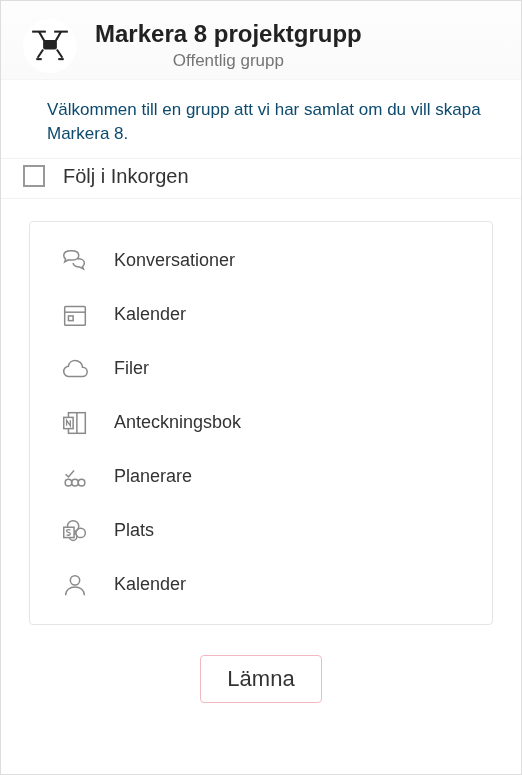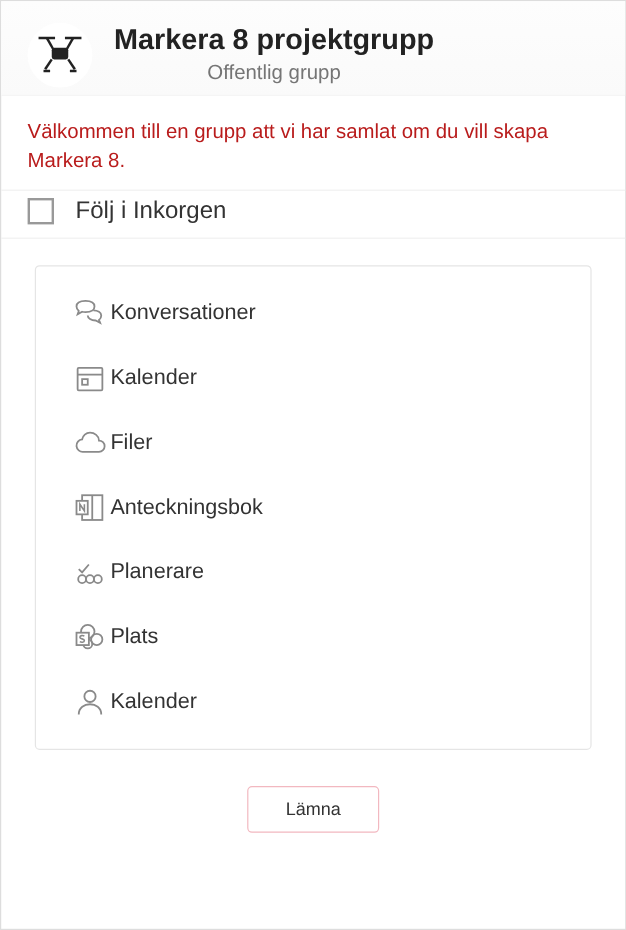--- a/index.html
+++ b/index.html
@@ -45,22 +45,23 @@
     }
     .group-subtitle {
       font-size: 17px;
       color: #757575;
       margin-top: 4px;
       text-align: center;
     }
     .description {
       padding: 18px 22px 12px 22px;
       font-size: 17px;
-      color: #b91c1c;
+      color: #0c4a6e;
       line-height: 1.4;
+      margin-left: 24px;
     }
     .follow-row {
       display: flex;
       align-items: center;
       gap: 18px;
       padding: 6px 22px 10px 22px;
       border-top: 1px solid #f0f0f0;
       border-bottom: 1px solid #f0f0f0;
     }
     .checkbox {
@@ -74,20 +75,21 @@
     .follow-label { font-size: 20px; color: #333; }
     .nav-card {
       margin: 22px 28px 18px 28px;
       border: 1px solid #e5e5e5;
       border-radius: 4px;
       padding: 12px 0;
     }
     .nav-item {
       display: flex;
       align-items: center;
+      gap: 22px;
       padding: 10px 28px;
       cursor: pointer;
     }
     .nav-icon {
       width: 34px;
       height: 34px;
       display: flex;
       align-items: center;
       justify-content: center;
       color: #8a8a8a;
@@ -102,21 +104,21 @@
       display: flex;
       justify-content: center;
       padding: 12px 0 24px 0;
     }
     .leave-btn {
       min-width: 110px;
       padding: 10px 26px;
       border: 1px solid #f2b8c0;
       background: #fff;
       border-radius: 4px;
-      font-size: 15px;
+      font-size: 22px;
       color: #333;
       cursor: pointer;
     }
   </style>
 </head>
 <body>
 
 <div class="panel">
 
   <div class="header">

